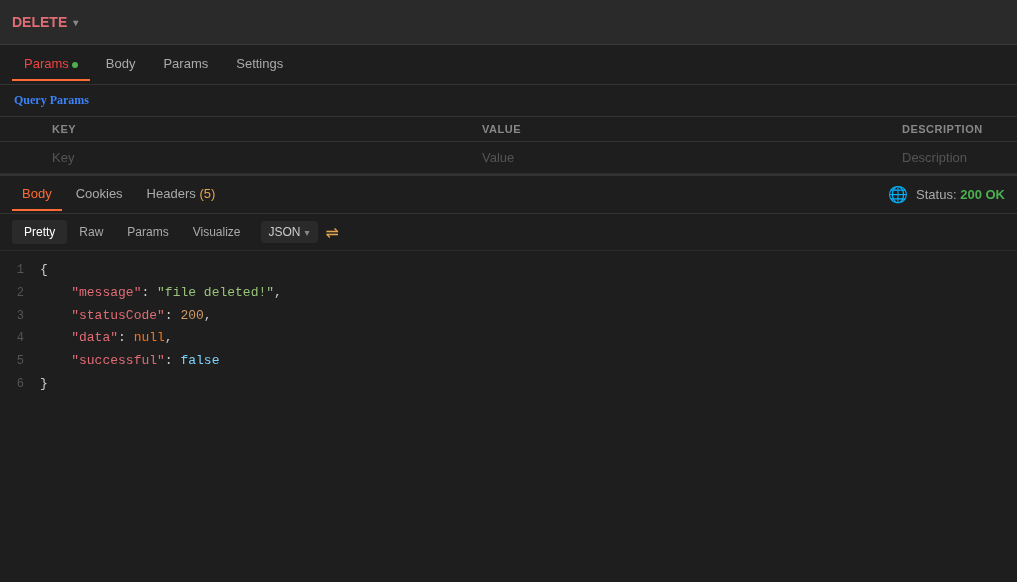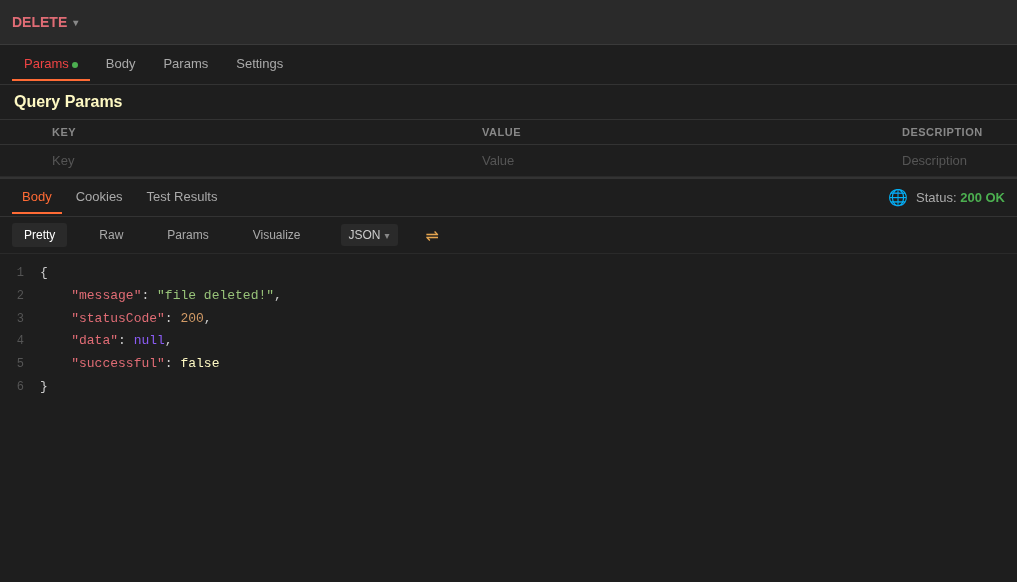--- a/index.html
+++ b/index.html
@@ -79,24 +79,25 @@
       vertical-align: middle;
     }
     .tab .badge {
       color: #e5a550;
       font-size: 12px;
     }
 
     
     .section-label {
       padding: 8px 14px;
-      font-size: 16px;
+      font-size: 12px;
       font-weight: bold;
-      color: #fef9c3;
-      background: #1e1e1e;
+      color: #3b82f6;
+      background: #1e1e1e;
+      font-family: Liberation Serif, serif;
     }
 
     
     .params-table {
       width: 100%;
       border-collapse: collapse;
       padding-left: 33px;
     }
     .params-table th {
       text-align: left;
@@ -192,21 +193,21 @@
       color: #666;
       font-size: 16px;
     }
 
     
     .format-tabs-row {
       display: flex;
       align-items: center;
       background: #1e1e1e;
       padding: 6px 12px;
-      gap: 20px;
+      gap: 0;
       border-bottom: 1px solid #2a2a2a;
     }
     .format-tab {
       padding: 5px 12px;
       cursor: pointer;
       color: #aaa;
       font-size: 12px;
       border-radius: 3px;
     }
     .format-tab.active {
@@ -258,22 +259,22 @@
       user-select: none;
       flex-shrink: 0;
     }
     .code-content {
       flex: 1;
     }
     .json-brace { color: #ccc; }
     .json-key { color: #e06c75; }
     .json-string { color: #98c379; }
     .json-number { color: #d19a66; }
-    .json-null { color: #8b5cf6; }
-    .json-bool-false { color: #fef9c3; }
+    .json-null { color: #f97316; }
+    .json-bool-false { color: #7dd3fc; }
   </style>
 </head>
 <body>
 
 <div class="url-bar">
   <div class="method-select">
     <span>DELETE</span>
     <span class="chevron">▾</span>
   </div>
 </div>
@@ -315,21 +316,21 @@
 </table>
 
 <div class="response-tabs-row">
   <div class="response-tab active">
     <span>Body</span>
   </div>
   <div class="response-tab">
     <span>Cookies</span>
   </div>
   <div class="response-tab">
-    <span>Test Results</span>
+    <span>Headers</span> <span class="badge">(5)</span>
   </div>
   <div class="status-area">
     <span class="globe-icon">🌐</span>
     <span class="status-text">
       <span>Status:</span>
       <span class="status-code">200</span>
       <span class="status-ok">OK</span>
     </span>
   </div>
 </div>

